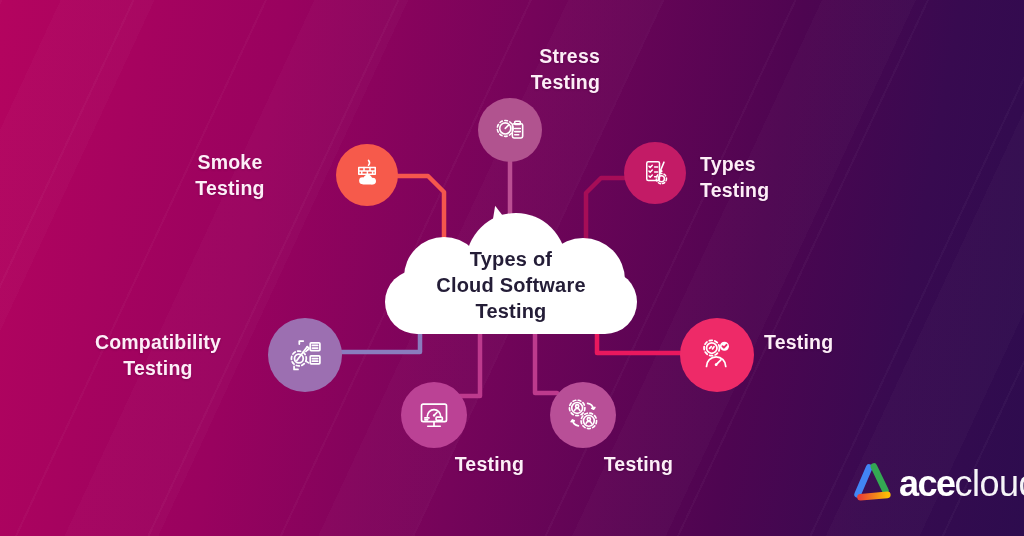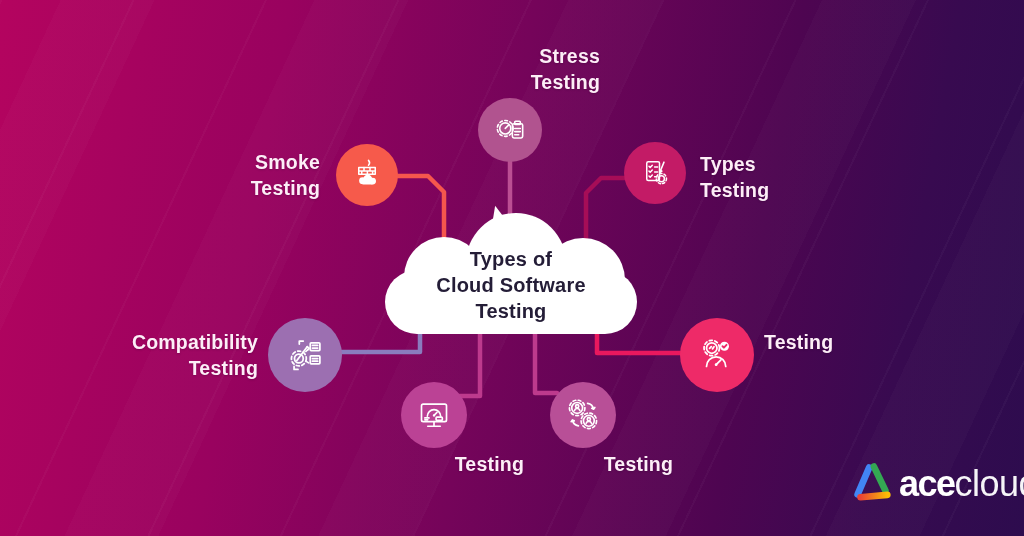--- a/index.html
+++ b/index.html
@@ -32,21 +32,21 @@
     position:absolute;border-radius:50%;z-index:3;
     display:flex;align-items:center;justify-content:center;
     box-shadow:0 0 0 0 transparent;
   }
   .label{
     position:absolute;z-index:3;color:#fdeef7;font-weight:700;
     font-size:19.5px;line-height:1.32;letter-spacing:.2px;
     text-shadow:0 1px 2px rgba(40,0,40,.25);
   }
   .label span{display:block}
-  .t-center{text-align:right}.t-right{text-align:right}.t-left{text-align:left}
+  .t-center{text-align:right}.t-right{text-align:center}.t-left{text-align:left}
   .logo{position:absolute;left:848px;top:458px;z-index:3;display:flex;align-items:flex-end;gap:3px}
   .logo-text{font-size:36px;color:#ffffff;line-height:1}
   .logo-ace{font-weight:700;letter-spacing:-1.5px}
   .logo-cloud{font-weight:400;letter-spacing:-0.5px;opacity:.96}
   svg.icon{display:block}
 </style>
 </head>
 <body>
 
 <div class="stage">

